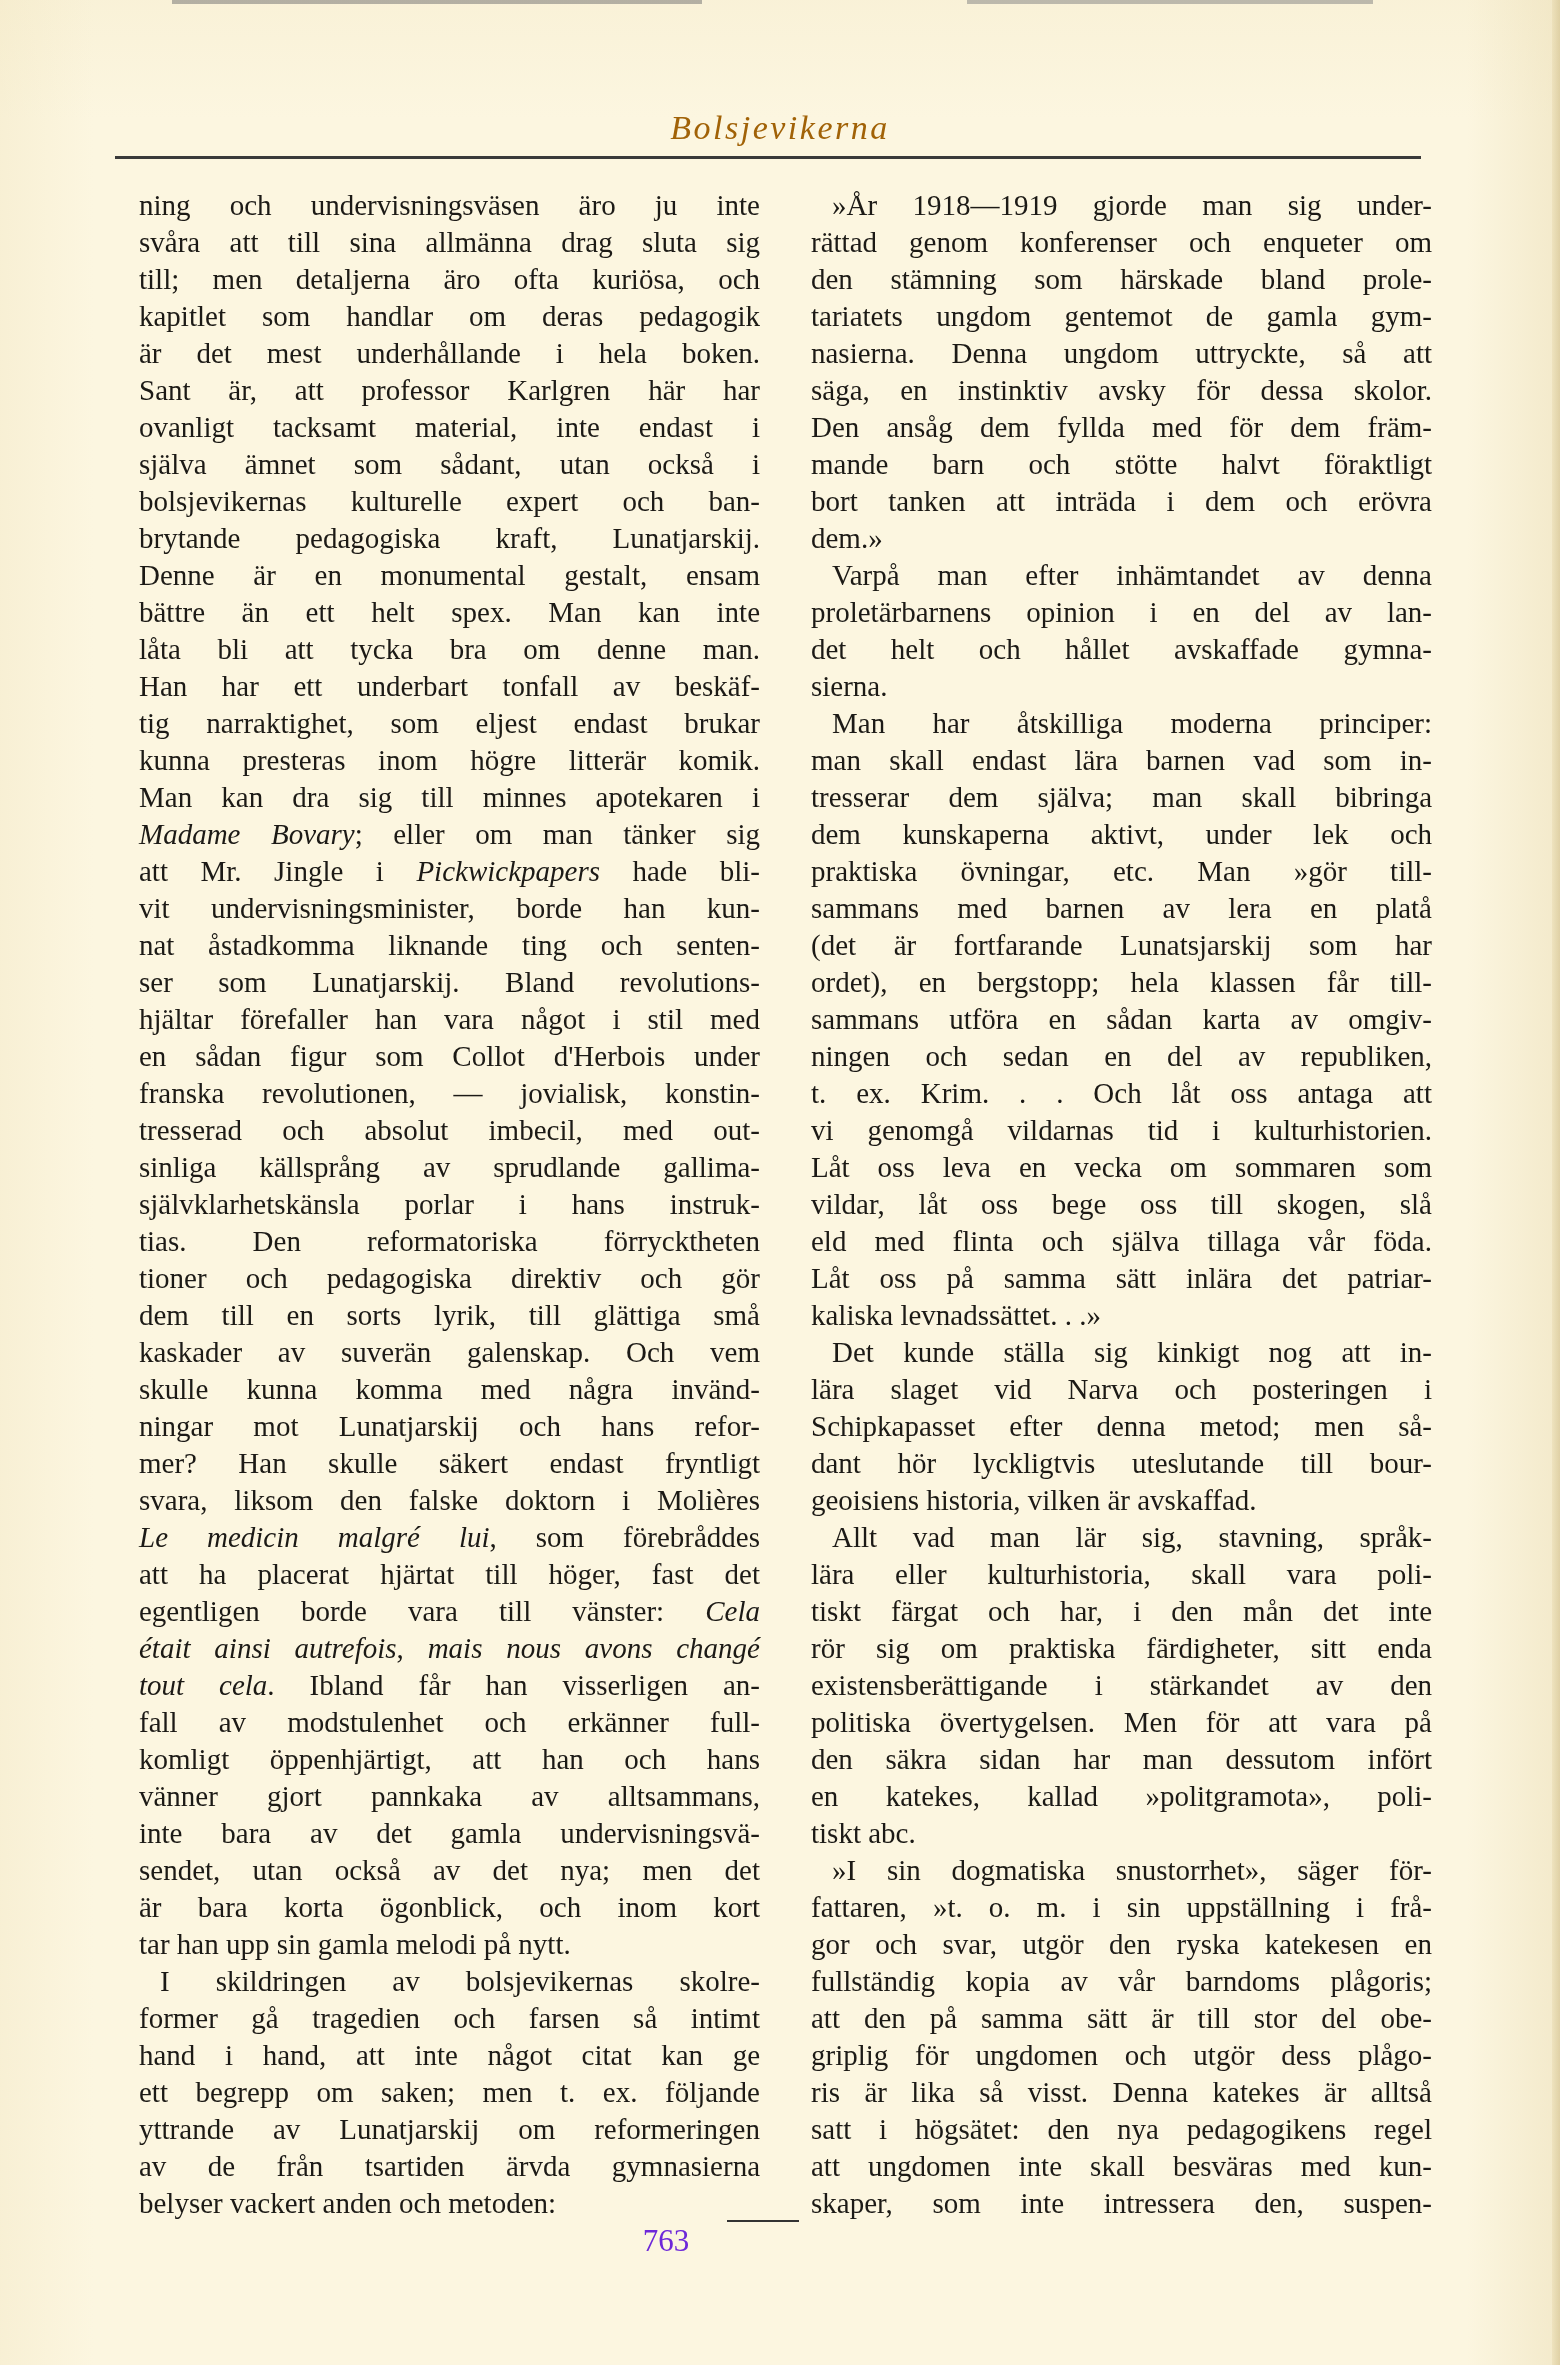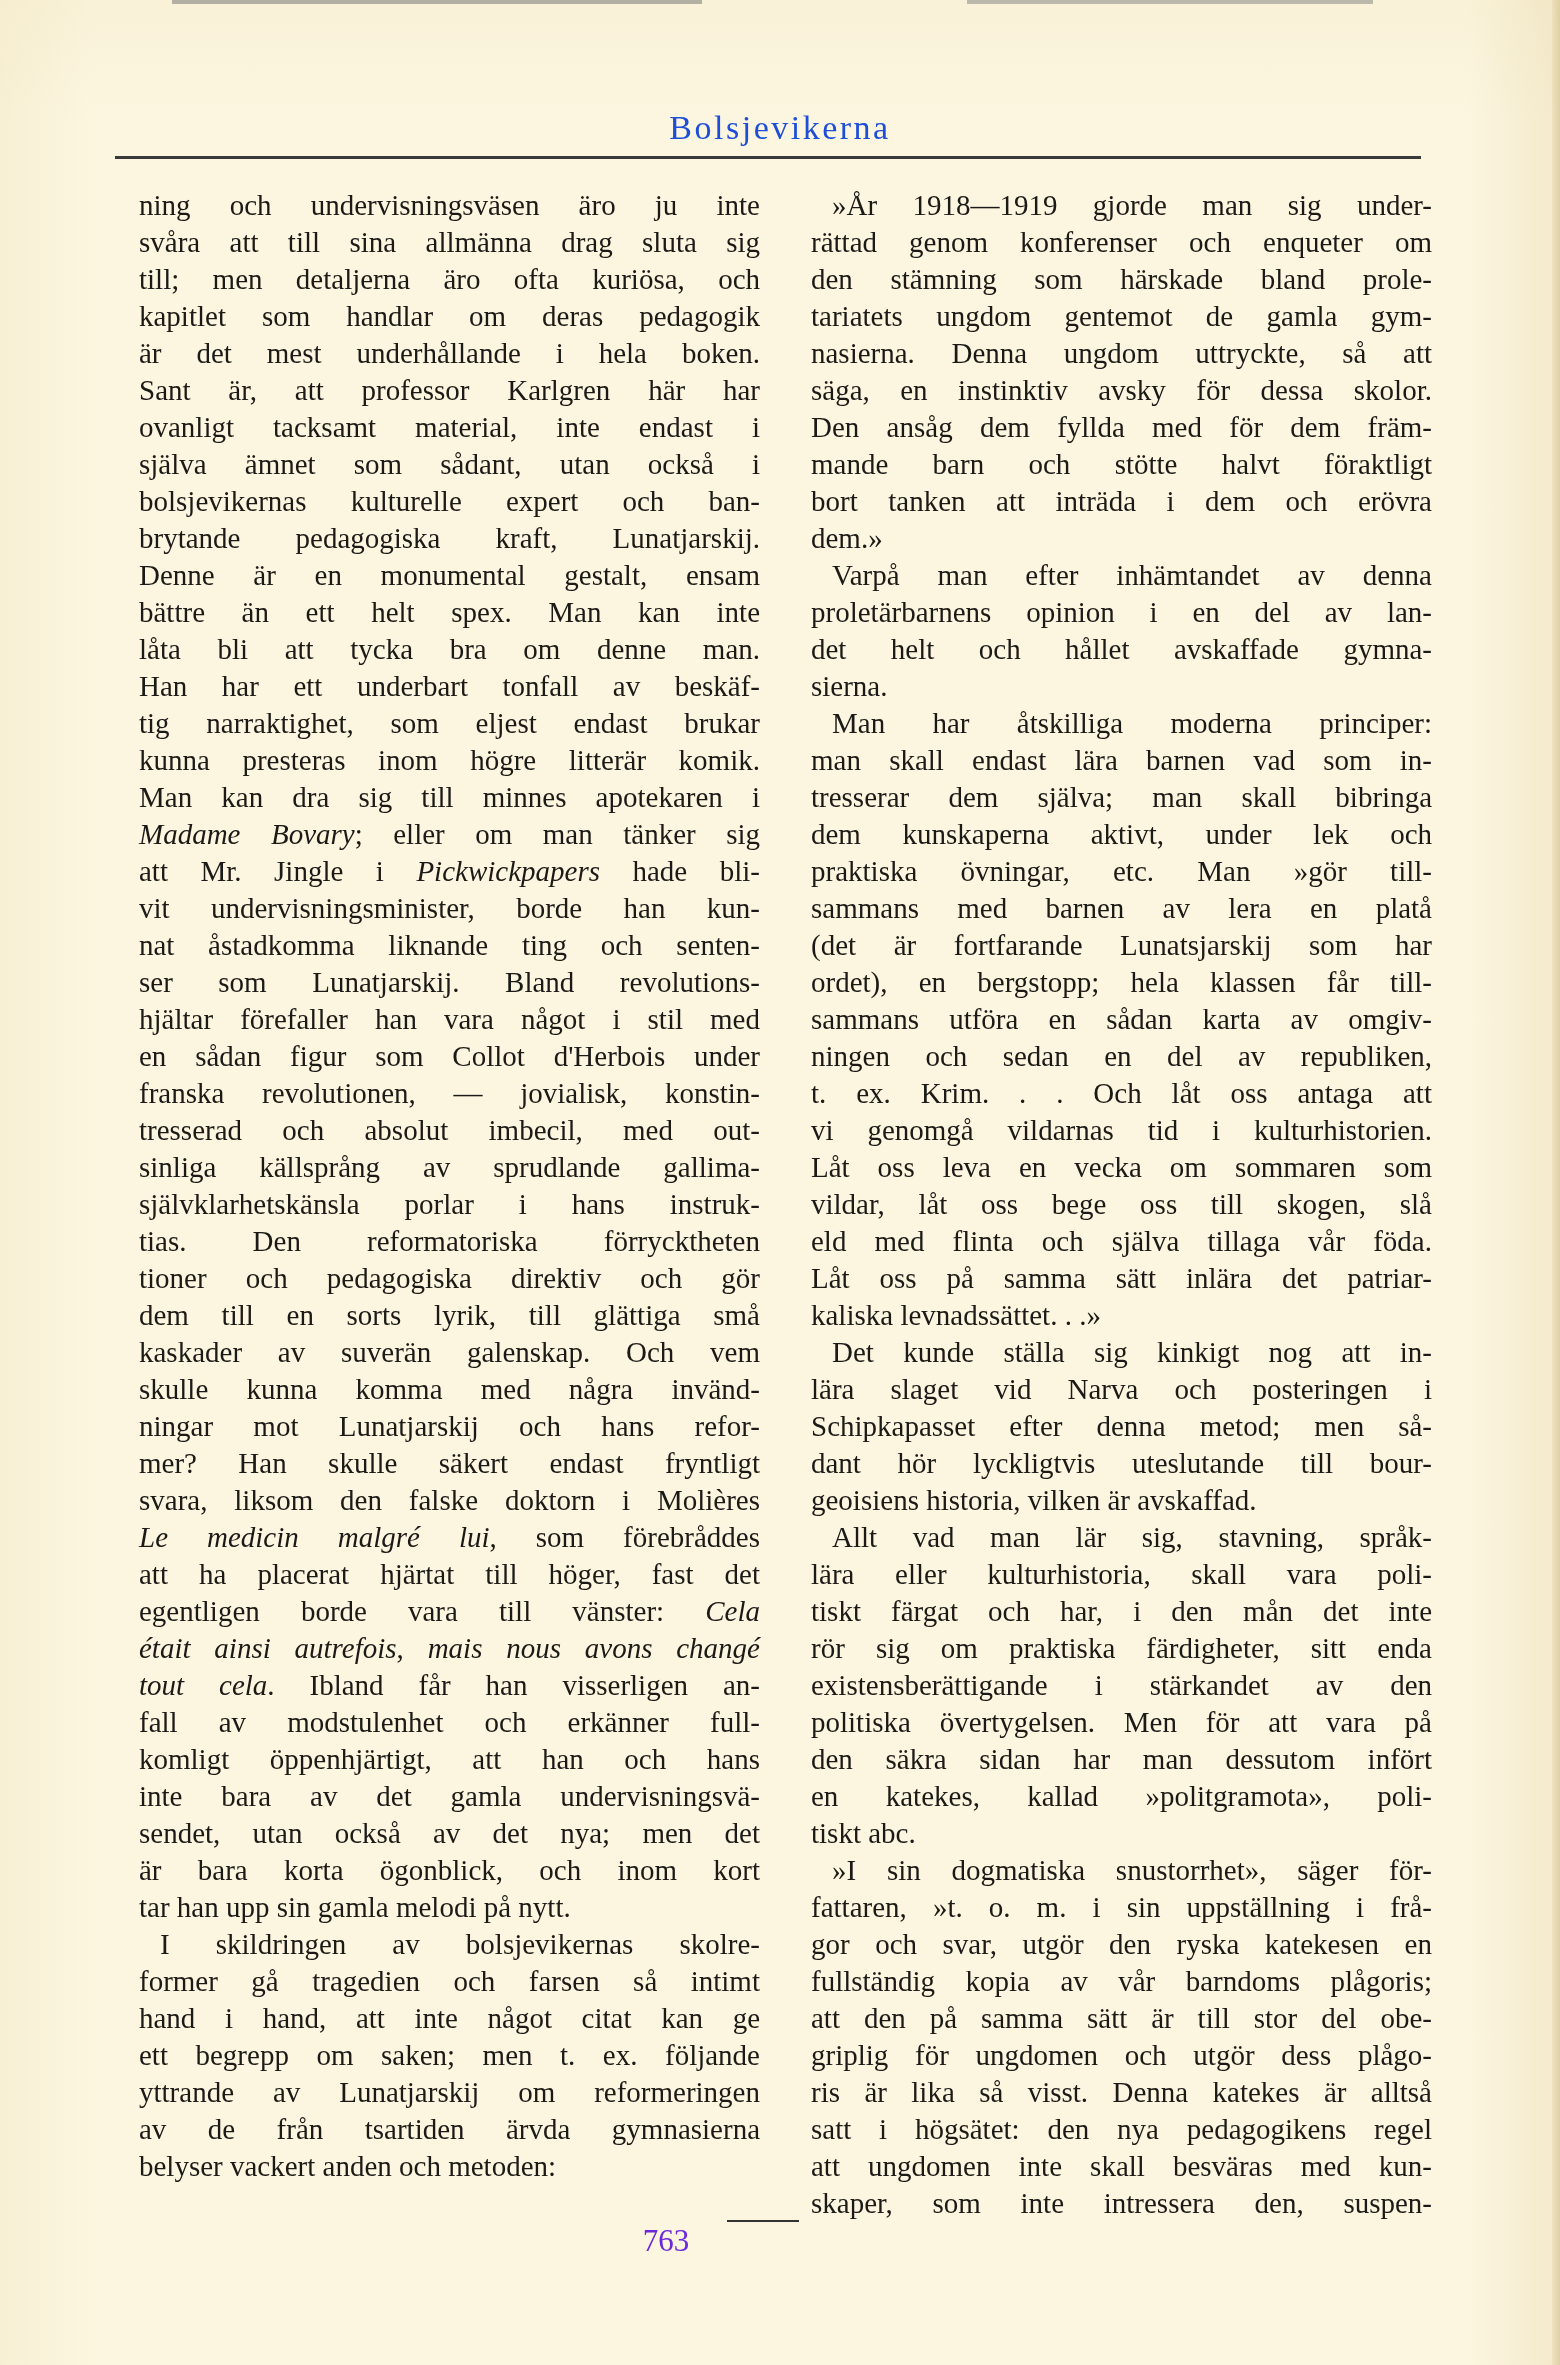--- a/index.html
+++ b/index.html
@@ -24,23 +24,24 @@
     opacity: 0.55;
   }
   .edge-right {
     position: absolute; top: 0; right: 0; width: 8.2px; height: 2366px;
     background: linear-gradient(90deg, rgba(230,215,170,0.4), rgba(215,198,150,0.7));
   }
   .running-head {
     position: absolute;
     top: 109px; left: 0; width: 1560px;
     text-align: center;
+    font-style: italic;
     font-size: 34px;
     letter-spacing: 2.5px;
-    color: #1d4ed8;
+    color: #a16207;
   }
   .head-rule {
     position: absolute;
     top: 156px; left: 115px; width: 1306px; height: 2.5px;
     background: #3a3a3a;
   }
   .column {
     position: absolute;
     top: 187px;
     width: 621px;
@@ -120,20 +121,21 @@
     <span class="line"><span>ningar mot Lunatjarskij och hans refor-</span></span>
     <span class="line"><span>mer? Han skulle säkert endast fryntligt</span></span>
     <span class="line"><span>svara, liksom den falske doktorn i Molières</span></span>
     <span class="line"><span class="it">Le medicin malgré lui</span><span>, som förebråddes</span></span>
     <span class="line"><span>att ha placerat hjärtat till höger, fast det</span></span>
     <span class="line"><span>egentligen borde vara till vänster: </span><span class="it">Cela</span></span>
     <span class="line"><span class="it">était ainsi autrefois</span><span>, </span><span class="it">mais nous avons changé</span></span>
     <span class="line"><span class="it">tout cela</span><span>. Ibland får han visserligen an-</span></span>
     <span class="line"><span>fall av modstulenhet och erkänner full-</span></span>
     <span class="line"><span>komligt öppenhjärtigt, att han och hans</span></span>
+    <span class="line"><span>vänner gjort pannkaka av alltsammans,</span></span>
     <span class="line"><span>inte bara av det gamla undervisningsvä-</span></span>
     <span class="line"><span>sendet, utan också av det nya; men det</span></span>
     <span class="line"><span>är bara korta ögonblick, och inom kort</span></span>
     <span class="line last"><span>tar han upp sin gamla melodi på nytt.</span></span>
     <span class="line indent"><span>I skildringen av bolsjevikernas skolre-</span></span>
     <span class="line"><span>former gå tragedien och farsen så intimt</span></span>
     <span class="line"><span>hand i hand, att inte något citat kan ge</span></span>
     <span class="line"><span>ett begrepp om saken; men t. ex. följande</span></span>
     <span class="line"><span>yttrande av Lunatjarskij om reformeringen</span></span>
     <span class="line"><span>av de från tsartiden ärvda gymnasierna</span></span>

